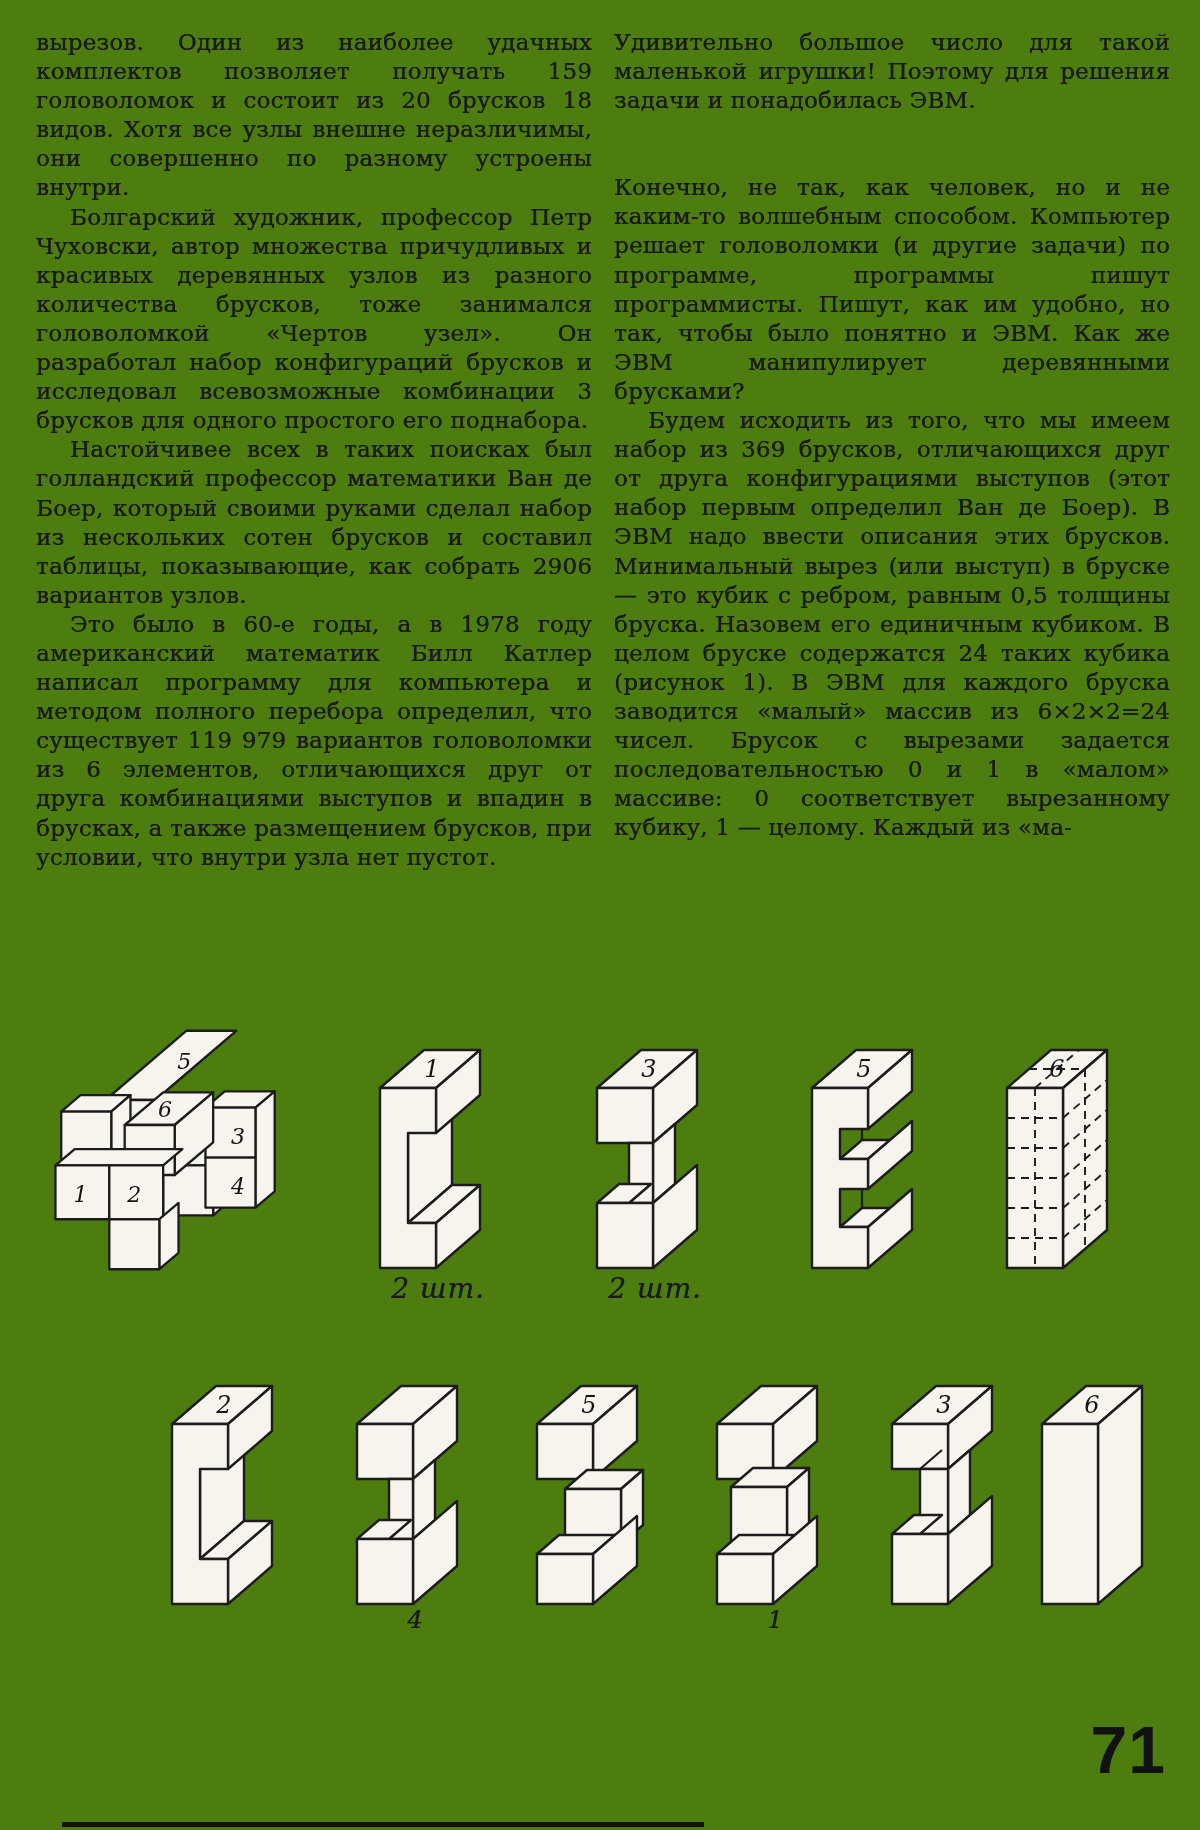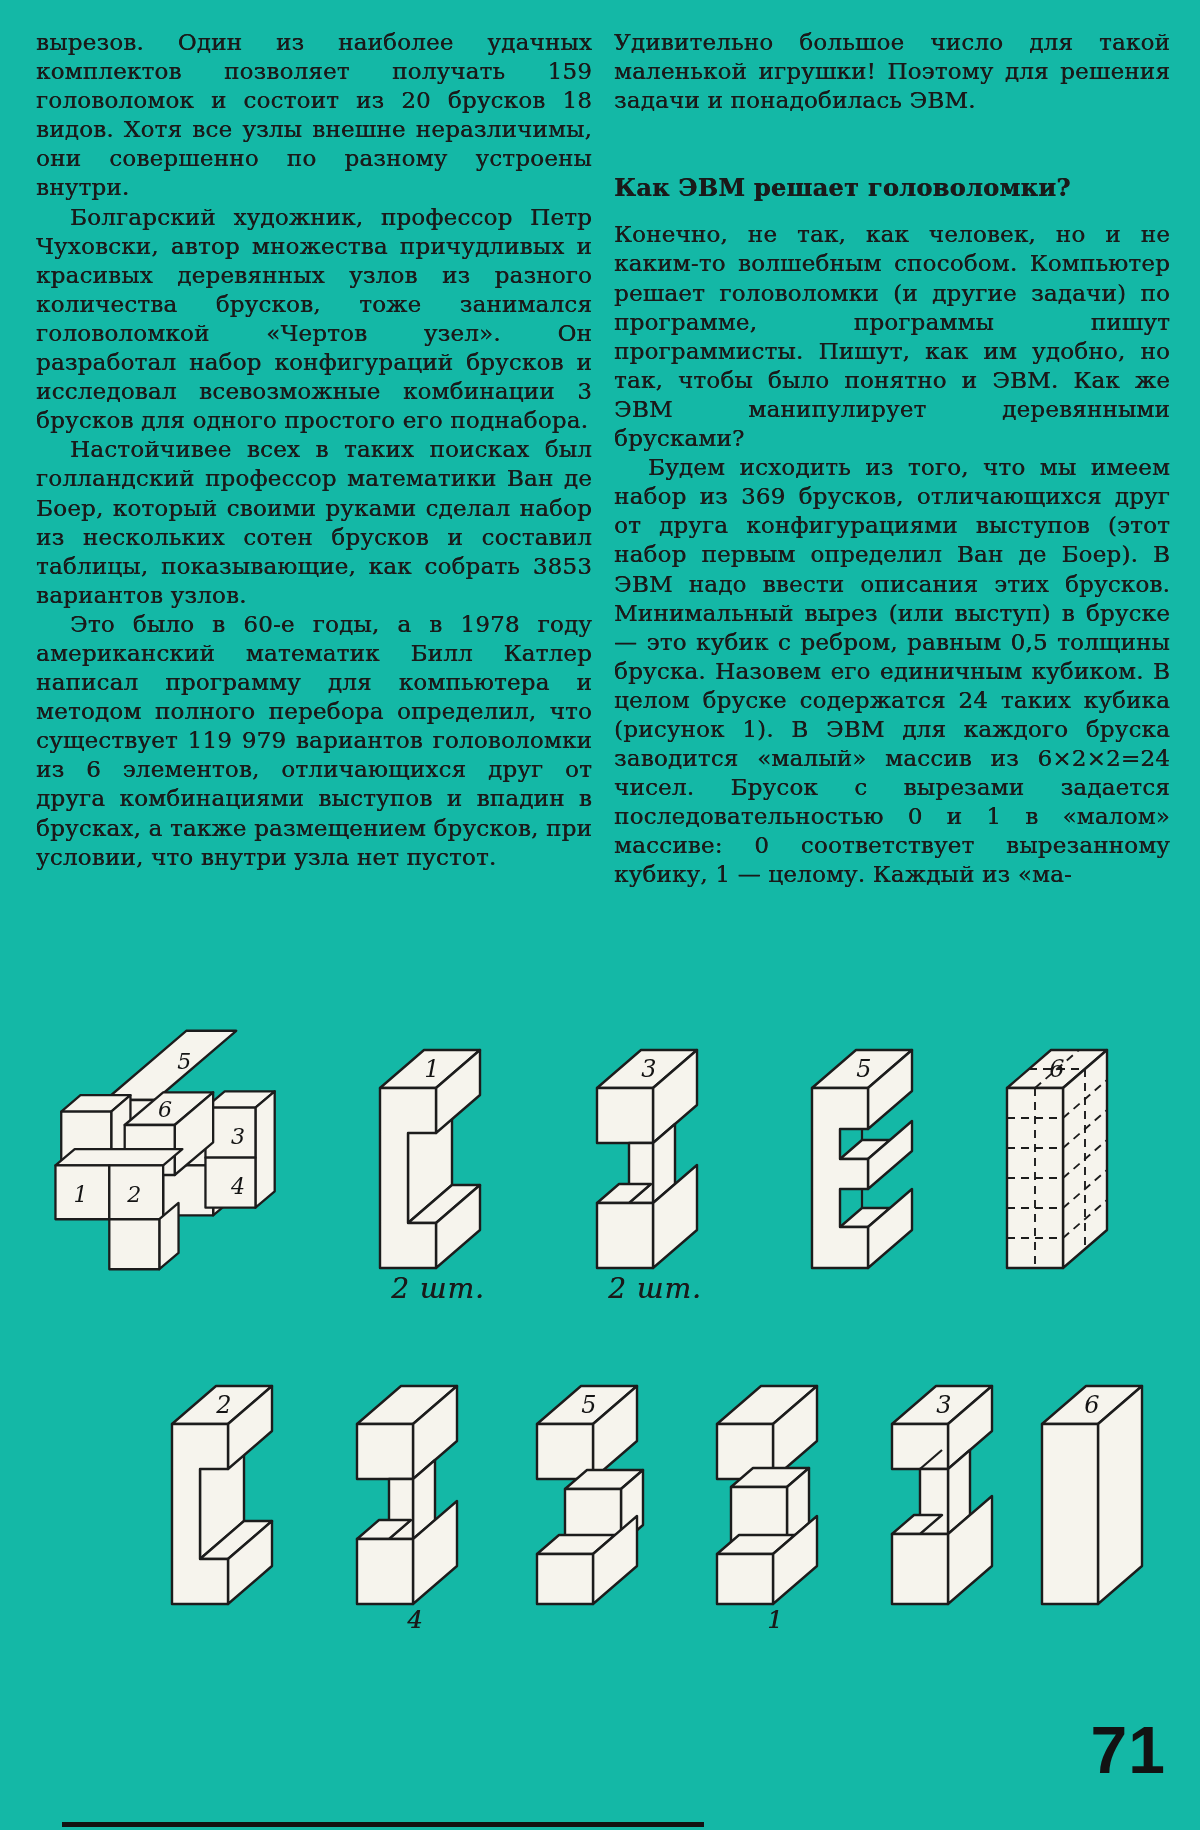--- a/index.html
+++ b/index.html
@@ -1,18 +1,18 @@
 <!DOCTYPE html>
 <html><head>
 <meta charset="utf-8">
 <style>
   html,body{margin:0;padding:0;background:#9a968c;}
   #page{
     position:relative;width:1200px;height:1830px;margin:0 auto;
-    background:#14b8a6;color:#1a1a1a;overflow:hidden;
+    background:#4d7c0f;color:#1a1a1a;overflow:hidden;
     font-family:"DejaVu Serif", "Liberation Serif", serif;
   }
   .col{
     position:absolute;top:28px;width:556px;
     font-size:23px;line-height:29.1px;text-align:justify;
     letter-spacing:.2px;
     text-shadow:.35px 0 0 currentColor;
   }
   #left-col{left:36px;}
   #right-col{left:614px;}
@@ -53,27 +53,26 @@
   #bottom-line{position:absolute;left:62px;top:1822px;width:642px;height:5px;background:#121212;}
 </style>
 </head>
 <body>
 
 <div id="page">
 
   <div class="col" id="left-col">
     <p class="noindent">вырезов. Один из наиболее удачных комплектов позволяет получать 159 головоломок и состоит из 20 брусков 18 видов. Хотя все узлы внешне неразличимы, они совершенно по разному устроены внутри.</p>
     <p>Болгарский художник, профессор Петр Чуховски, автор множества причудливых и красивых деревянных узлов из разного количества брусков, тоже занимался головоломкой «Чертов узел». Он разработал набор конфигураций брусков и исследовал всевозможные комбинации 3 брусков для одного простого его поднабора.</p>
-    <p>Настойчивее всех в таких поисках был голландский профессор математики Ван де Боер, который своими руками сделал набор из нескольких сотен брусков и составил таблицы, показывающие, как собрать 3853 вариантов узлов.</p>
+    <p>Настойчивее всех в таких поисках был голландский профессор математики Ван де Боер, который своими руками сделал набор из нескольких сотен брусков и составил таблицы, показывающие, как собрать 2906 вариантов узлов.</p>
     <p>Это было в 60-е годы, а в 1978 году американский математик Билл Катлер написал программу для компьютера и методом полного перебора определил, что существует 119 979 вариантов головоломки из 6 элементов, отличающихся друг от друга комбинациями выступов и впадин в брусках, а также размещением брусков, при условии, что внутри узла нет пустот.</p>
   </div>
 
   <div class="col" id="right-col">
     <p class="noindent intro">Удивительно большое число для такой маленькой игрушки! Поэтому для решения задачи и понадобилась ЭВМ.</p>
-    <h3>Как ЭВМ решает головоломки?</h3>
     <p class="noindent">Конечно, не так, как человек, но и не каким-то волшебным способом. Компьютер решает головоломки (и другие задачи) по программе, программы пишут программисты. Пишут, как им удобно, но так, чтобы было понятно и ЭВМ. Как же ЭВМ манипулирует деревянными брусками?</p>
     <p>Будем исходить из того, что мы имеем набор из 369 брусков, отличающихся друг от друга конфигурациями выступов (этот набор первым определил Ван де Боер). В ЭВМ надо ввести описания этих брусков. Минимальный вырез (или выступ) в бруске — это кубик с ребром, равным 0,5 толщины бруска. Назовем его единичным кубиком. В целом бруске содержатся 24 таких кубика (рисунок 1). В ЭВМ для каждого бруска заводится «малый» массив из 6×2×2=24 чисел. Брусок с вырезами задается последовательностью 0 и 1 в «малом» массиве: 0 соответствует вырезанному кубику, 1 — целому. Каждый из «ма-</p>
   </div>
 
   <div class="figure">
 
     <div class="piece" style="left:42px;top:1012px;">
       <svg width="250" height="276" viewBox="0 0 260 272">
 
         <path class="face" d="M66,84 H118 L202,12 H150 Z"></path>

